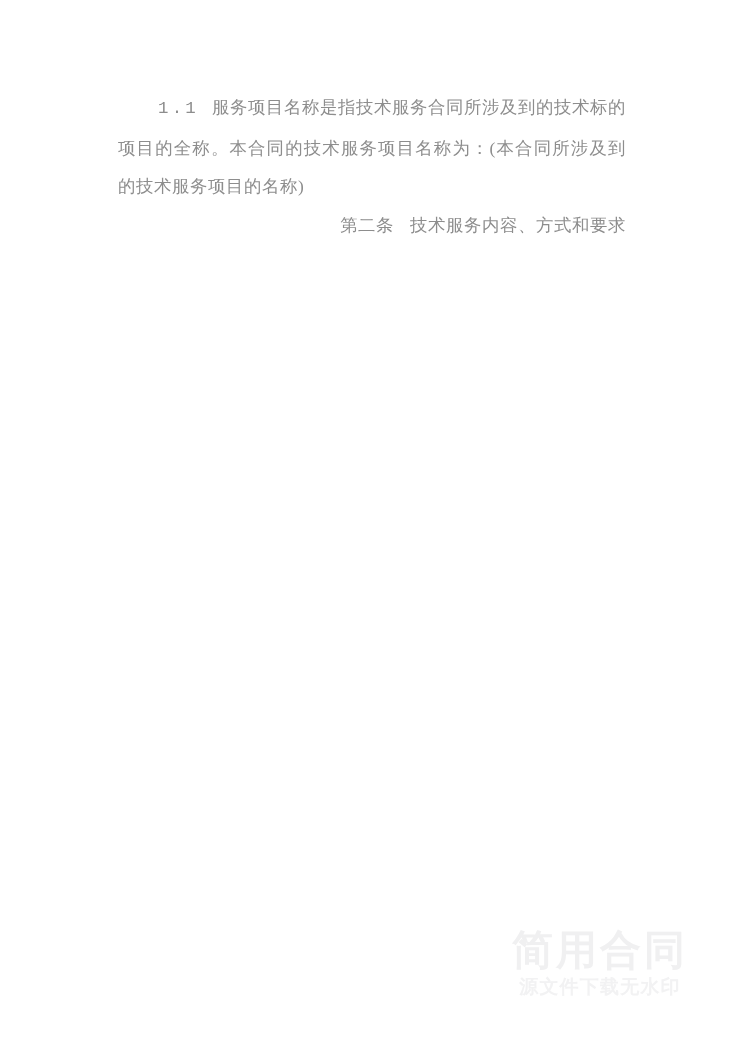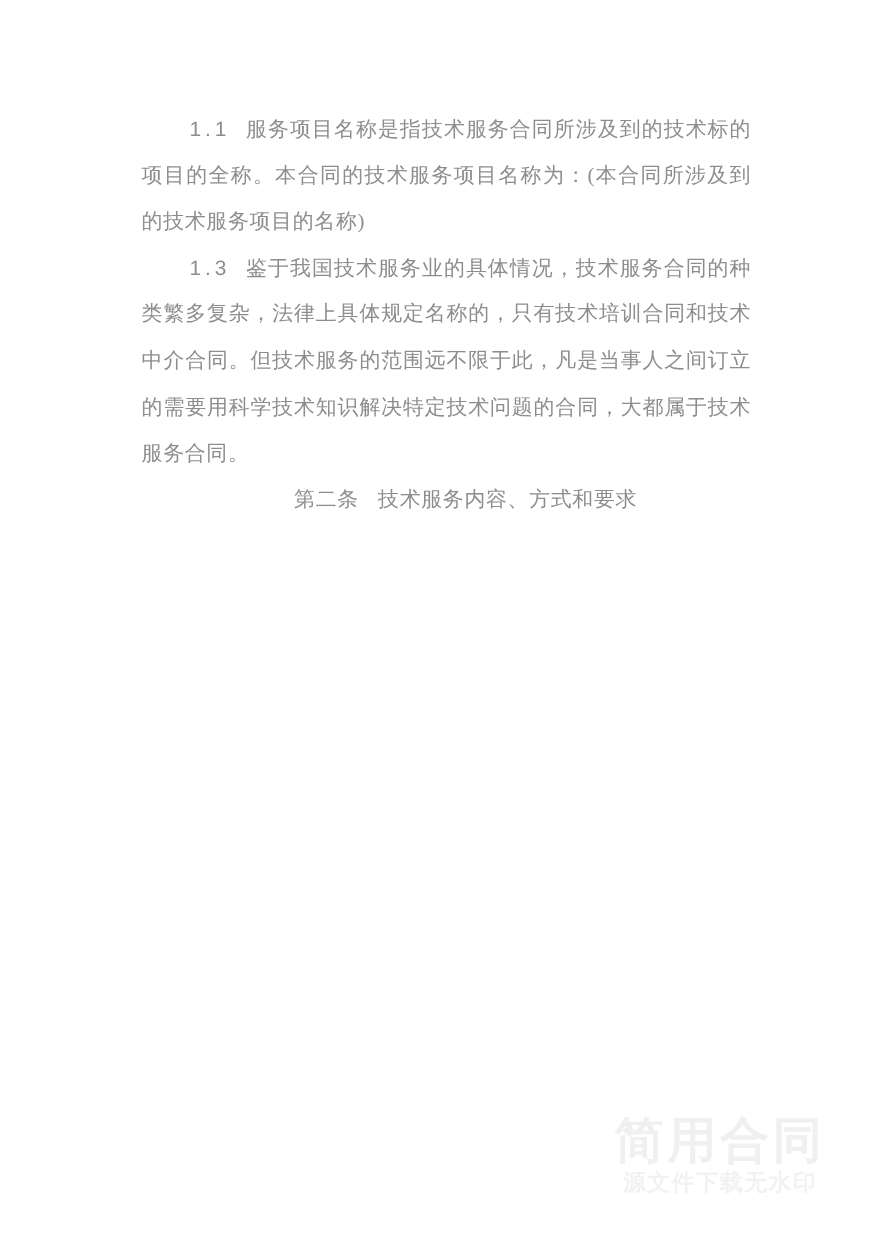--- a/index.html
+++ b/index.html
@@ -42,26 +42,26 @@
     word-break: break-all;
     -webkit-font-smoothing: antialiased;
   }
 
   .para.indent {
     text-indent: 40px;
   }
 
   .para.heading {
     text-indent: 32px;
-    text-align: center;
+    text-align: right;
   }
 
   .num {
     letter-spacing: 3.2px;
-    font-family: Liberation Sans, sans-serif;
+    font-family: Liberation Mono, monospace;
   }
 
   .num-gap {
     display: inline-block;
     width: 13px;
   }
 
   .blank-fill {
     display: inline-block;
     width: 56px;
@@ -108,21 +108,20 @@
 </head>
 <body>
 
 <div id="page">
 
   <div id="doc-body">
 
     <p class="para indent"><span class="num">1.1</span><span class="num-gap"></span><span>服务项目名称是指技术服务合同所涉及到的技术标的项目的全称。本合同的技术服务项目名称为：(本合同所涉及到的技术服务项目的名称)</span></p>
 
 
-    <p class="para indent"><span class="num">1.3</span><span class="num-gap"></span><span>鉴于我国技术服务业的具体情况，技术服务合同的种类繁多复杂，法律上具体规定名称的，只有技术培训合同和技术中介合同。但技术服务的范围远不限于此，凡是当事人之间订立的需要用科学技术知识解决特定技术问题的合同，大都属于技术服务合同。</span></p>
 
     <p class="para heading"><span>第二条</span><span class="heading-gap"></span><span>技术服务内容、方式和要求</span></p>
 
 
 
   </div>
 
   <div id="watermark">
     <div class="wm-main">简用合同</div>
     <div class="wm-sub">源文件下载无水印</div>

